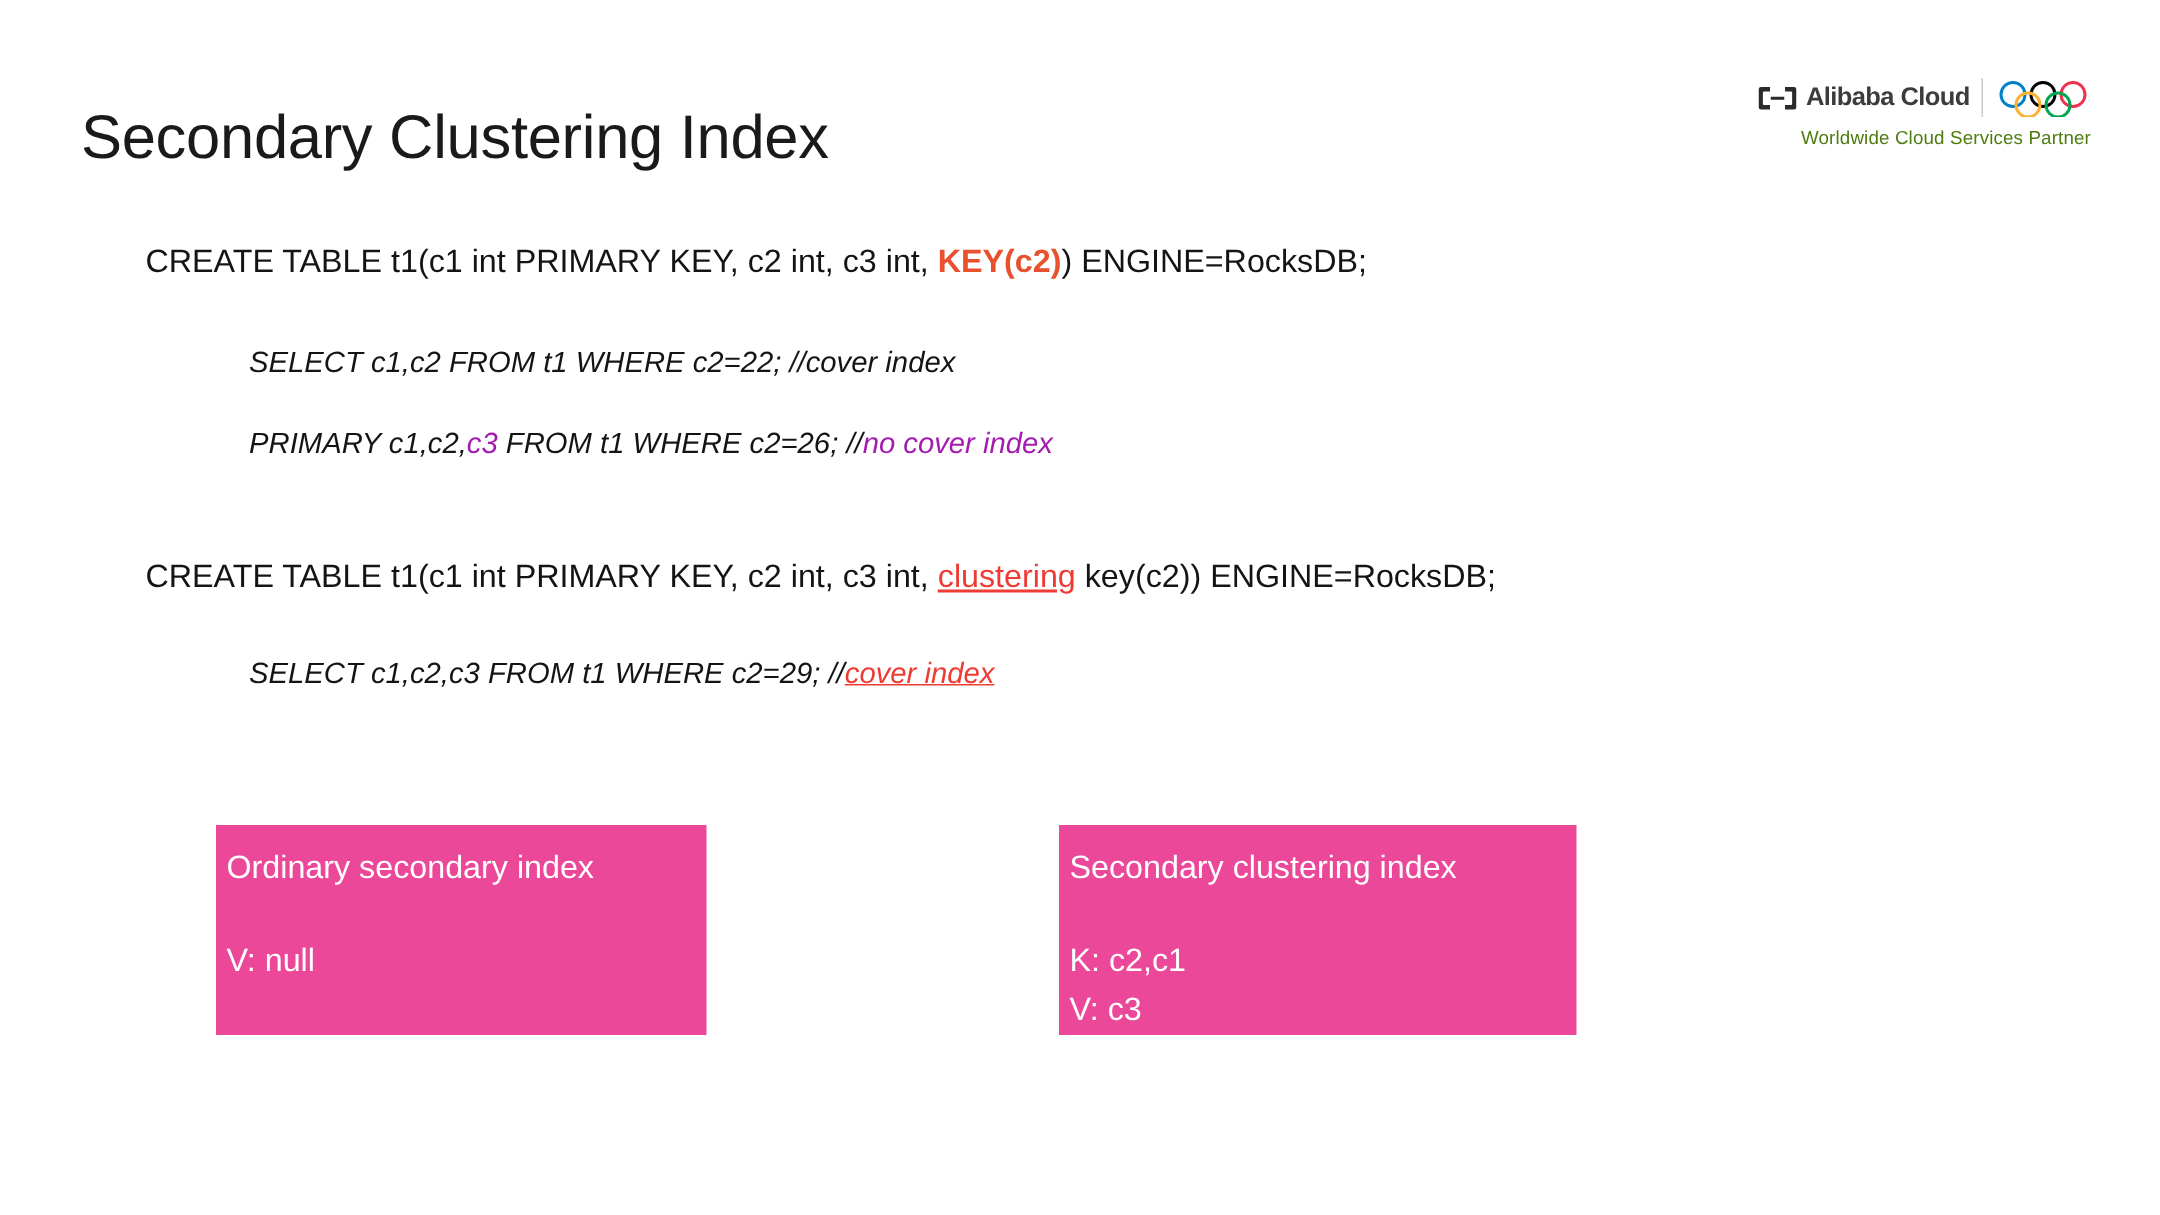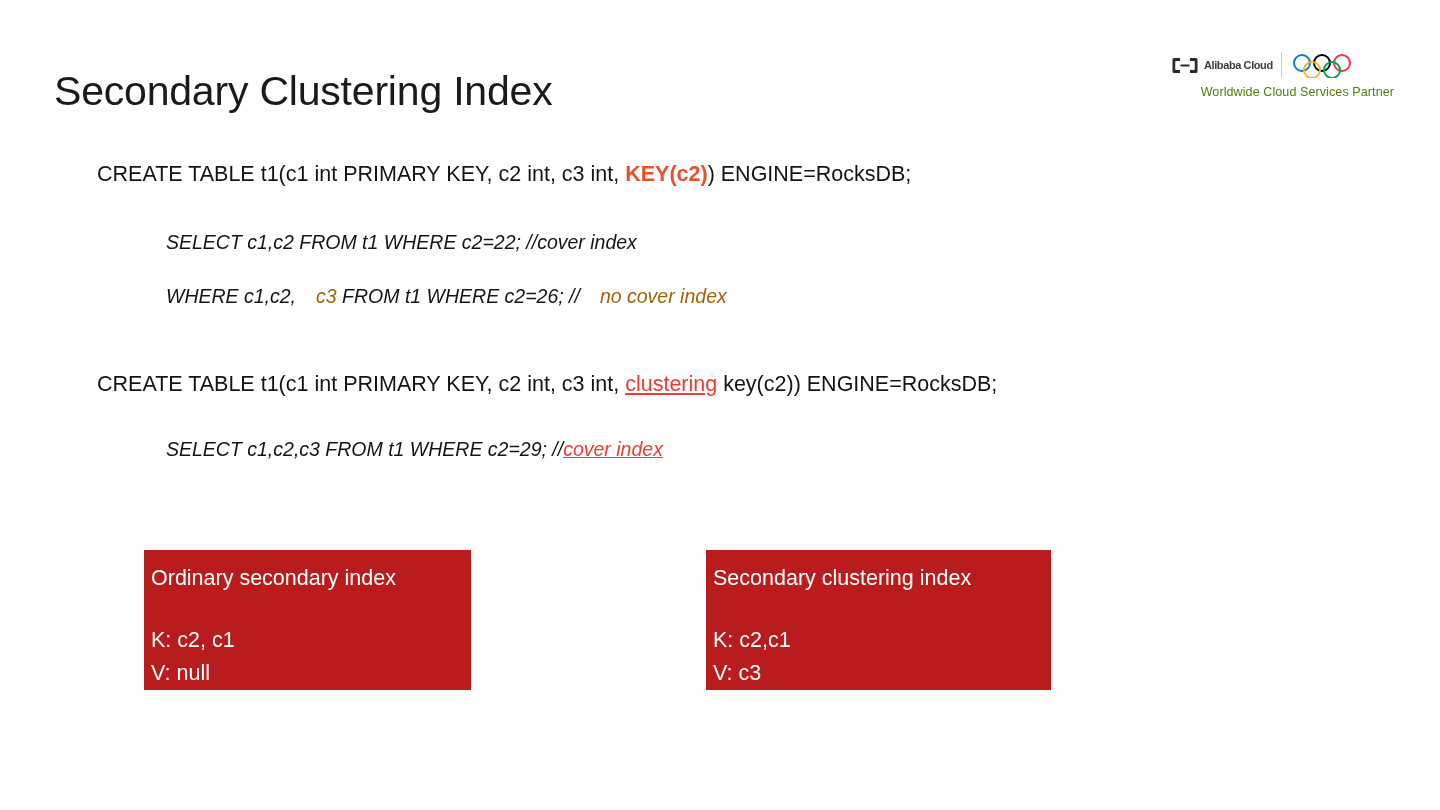--- a/index.html
+++ b/index.html
@@ -42,21 +42,21 @@
     align-items: center;
     height: 26px;
   }
   .logo-mark {
     width: 26px;
     height: 17px;
     flex: 0 0 auto;
     margin-right: 6px;
   }
   .logo-wordmark {
-    font-size: 11px;
+    font-size: 17px;
     font-weight: 700;
     color: #3c3c3c;
     letter-spacing: -0.4px;
     white-space: nowrap;
   }
   .logo-divider {
     width: 1px;
     height: 26px;
     background: #c9c9c9;
     margin: 0 9px 0 8px;
@@ -101,28 +101,27 @@
   .kw-bold-orange {
     color: #e8502e;
     font-weight: 700;
     margin-top: 44px;
   }
   .kw-red {
     color: #ee3b34;
     text-decoration: underline;
   }
   .kw-pink {
-    color: #a16207;
-    margin-left: 20px;
+    color: #a21caf;
   }
 
   
   .index-box {
     position: absolute;
-    background: #b91c1c;
+    background: #ec4899;
     color: #ffffff;
     box-sizing: border-box;
     padding: 14px 0 0 7px;
   }
   .box-left {
     left: 144px;
     top: 550px;
     width: 327px;
     height: 140px;
   }
@@ -170,30 +169,29 @@
       </g>
     </svg>
   </div>
   <div class="logo-tagline">Worldwide Cloud Services Partner</div>
 </div>
 
 <div class="sql-line create l1"><span>CREATE TABLE t1(c1 int PRIMARY KEY, c2 int, c3 int, </span><span class="kw-bold-orange">KEY(c2)</span><span>) ENGINE=RocksDB;</span></div>
 
 <div class="sql-line select l2">SELECT c1,c2 FROM t1 WHERE c2=22; //cover index</div>
 
-<div class="sql-line select l3"><span>WHERE c1,c2,</span><span class="kw-pink">c3</span><span> FROM t1 WHERE c2=26; //</span><span class="kw-pink">no cover index</span></div>
+<div class="sql-line select l3"><span>PRIMARY c1,c2,</span><span class="kw-pink">c3</span><span> FROM t1 WHERE c2=26; //</span><span class="kw-pink">no cover index</span></div>
 
 <div class="sql-line create l4"><span>CREATE TABLE t1(c1 int PRIMARY KEY, c2 int, c3 int, </span><span class="kw-red">clustering</span><span> key(c2)) ENGINE=RocksDB;</span></div>
 
 <div class="sql-line select l5"><span>SELECT c1,c2,c3 FROM t1 WHERE c2=29; //</span><span class="kw-red">cover index</span></div>
 
 <div class="index-box box-left">
   <div class="box-heading">Ordinary secondary index</div>
   <div class="box-spacer"></div>
-  <div class="box-line">K: c2, c1</div>
   <div class="box-line">V: null</div>
 </div>
 
 <div class="index-box box-right">
   <div class="box-heading">Secondary clustering index</div>
   <div class="box-spacer"></div>
   <div class="box-line">K: c2,c1</div>
   <div class="box-line">V: c3</div>
 </div>
 

